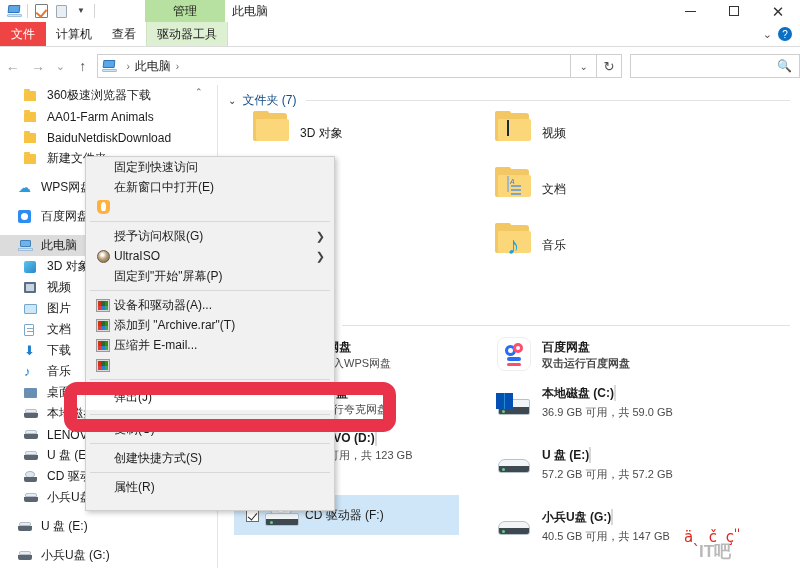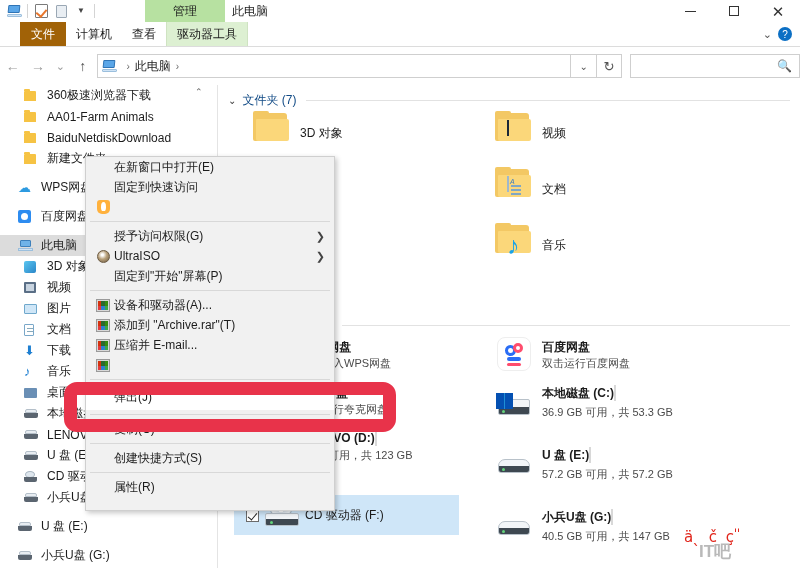--- a/index.html
+++ b/index.html
@@ -63,21 +63,21 @@
 
   
   .ribbon {
     position:absolute; left:0; top:22px; width:800px; height:24px;
     background:#ffffff; display:flex; align-items:stretch;
   }
   .rtab {
     display:flex; align-items:center; justify-content:center;
     font-size:12px; color:#1c1c1c; padding:0 10px; height:24px;
   }
-  .rtab.file { background:#a16207; color:#fff; min-width:46px;margin-left:20px; }
+  .rtab.file { background:#ef4444; color:#fff; min-width:46px; }
   .rtab.ctx { background:#ddf0d2; border-left:1px solid #cfe3c2; border-right:1px solid #cfe3c2; }
   .ribbon-right { margin-left:auto; display:flex; align-items:center; gap:6px; padding-right:8px; }
   .help-badge {
     width:14px; height:14px; border-radius:50%; background:#0b6fc4; color:#fff;
     font-size:10px; display:flex; align-items:center; justify-content:center;
   }
   .ribbon-divider { position:absolute; left:0; top:46px; width:800px; height:1px; background:#dcdcdc; }
 
   
   .navbar {
@@ -637,36 +637,36 @@
       <span class="dico" style="padding-top:2px;">
         <span class="baiduico">
             <span class="c1"></span>
             <span class="c2"></span>
             <span class="c3"></span>
             <span class="c4"></span>
           </span>
       </span>
       <span class="dbody">
         <span class="dname" style="font-weight:700;">百度网盘</span><br>
-        <span class="dfree" style="margin-top:0;">双击运行百度网盘</span>
+        <span class="dfree" style="margin-top:0;font-weight:bold;">双击运行百度网盘</span>
       </span>
     </div>
 
     <div class="driverow" style="left:268px; top:296px;">
       <span class="dico">
         <span class="hdd">
             <span class="body"></span>
             <span class="win"></span>
             <span class="led"></span>
           </span>
       </span>
       <span class="dbody">
         <span class="dname" style="font-weight:700;">本地磁盘 (C:)</span>
         <span class="bar"><span class="fill" style="width:63%"></span></span>
-        <span class="dfree" style="display:block;">36.9 GB 可用，共 53.3 GB</span>
+        <span class="dfree" style="display:block;">36.9 GB 可用，共 59.0 GB</span>
       </span>
     </div>
 
     <div class="driverow" style="left:268px; top:358px;">
       <span class="dico">
         <span class="usb">
             <span class="body"></span>
             <span class="led"></span>
           </span>
       </span>
@@ -688,25 +688,25 @@
         <span class="dname" style="font-weight:700;">小兵U盘 (G:)</span>
         <span class="bar"><span class="fill" style="width:72%"></span></span>
         <span class="dfree" style="display:block;">40.5 GB 可用，共 147 GB</span>
       </span>
     </div>
   </div>
 
   <div class="ctxmenu">
     <div class="mi">
       <span class="mico"></span>
+      <span class="mtext">固定到快速访问</span>
+    </div>
+    <div class="mi">
+      <span class="mico"></span>
       <span class="mtext">在新窗口中打开(E)</span>
-    </div>
-    <div class="mi">
-      <span class="mico"></span>
-      <span class="mtext">固定到快速访问</span>
     </div>
     <div class="mi">
       <span class="mico">
           <span class="ico-hw"></span>
         </span>
     </div>
     <div class="msep"></div>
     <div class="mi">
       <span class="mico"></span>
       <span class="mtext">授予访问权限(G)</span>

